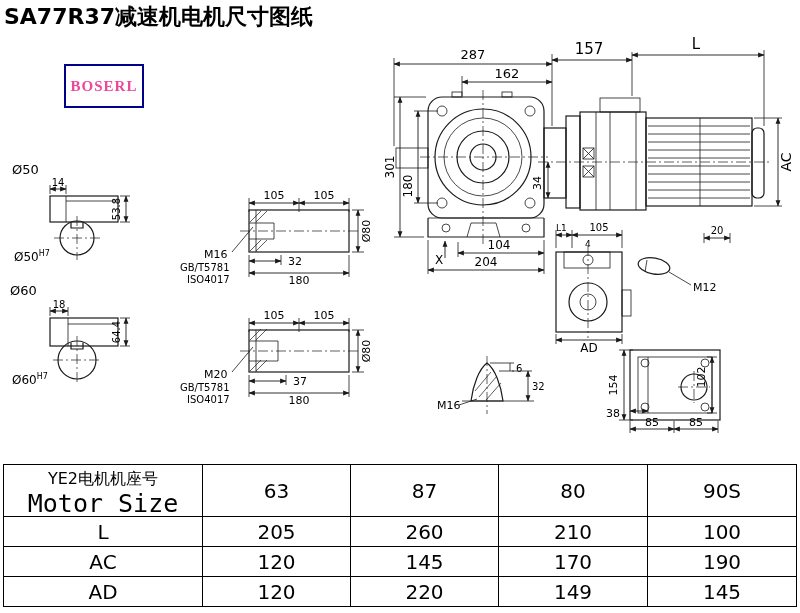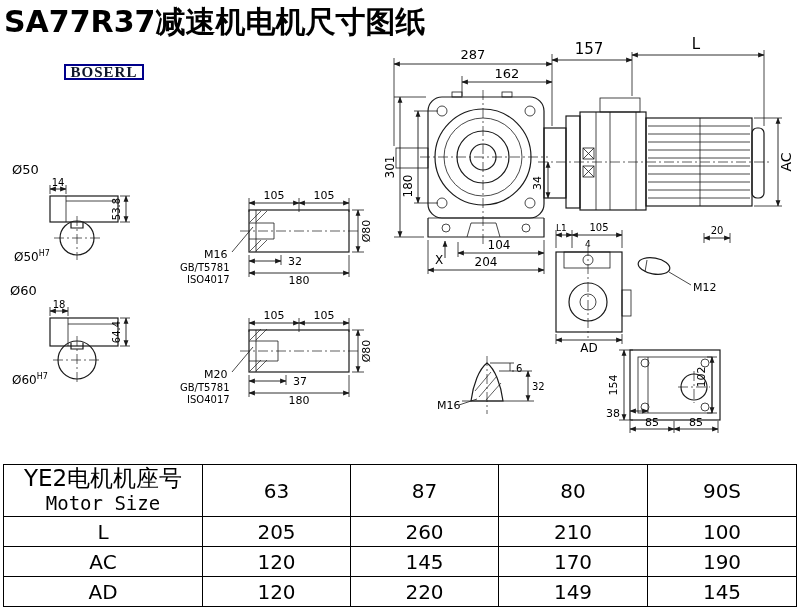--- a/index.html
+++ b/index.html
@@ -1,42 +1,42 @@
 <!DOCTYPE html>
 <html><head>
 <meta charset="utf-8">
 <style>
   *{margin:0;padding:0;box-sizing:border-box}
   html,body{width:800px;height:613px;background:#fff;overflow:hidden}
   .page{position:relative;width:800px;height:613px;background:#fff;font-family:"DejaVu Sans",sans-serif}
-  .title{position:absolute;left:4px;top:2px;font-size:30px;font-weight:700;color:#000;white-space:nowrap}
-  .logo{position:absolute;left:64px;top:64px;width:80px;height:16px;border:2px solid #00008b;
-        color:#0f172a;display:flex;align-items:center;justify-content:center;
+  .title{position:absolute;left:4px;top:2px;font-size:22px;font-weight:700;color:#000;white-space:nowrap}
+  .logo{position:absolute;left:64px;top:64px;width:80px;height:44px;border:2px solid #00008b;
+        color:#ec4899;display:flex;align-items:center;justify-content:center;
         font-family:"Liberation Serif",serif;font-weight:700;font-size:15px;letter-spacing:1px}
   svg.drawing{position:absolute;left:0;top:0}
   
   .ln{stroke:#1a1a1a;stroke-width:1.2;fill:none}
   .thin{stroke:#1a1a1a;stroke-width:.8;fill:none}
   .ext{stroke:#1a1a1a;stroke-width:.8;fill:none}
   .dim{stroke:#1a1a1a;stroke-width:.9;fill:none;marker-start:url(#as);marker-end:url(#ae)}
   .arr{stroke:#1a1a1a;stroke-width:.9;fill:none;marker-end:url(#ae)}
   .cl{stroke:#1a1a1a;stroke-width:.7;fill:none;stroke-dasharray:10 3 2 3}
   .hat{stroke:#1a1a1a;stroke-width:.7;fill:none}
   svg text{fill:#000;font-family:"DejaVu Sans",sans-serif}
   .t9{font-size:9px}.t10{font-size:10px}.t11{font-size:11px}.t12{font-size:12px}
   .t13{font-size:13px}.t14{font-size:14px}.t15{font-size:15px}
   .mid{text-anchor:middle}
   .sup{font-size:8px}
   
   table.dims{position:absolute;left:3px;top:464px;width:793px;border-collapse:collapse;table-layout:fixed}
   table.dims td{border:1px solid #000;text-align:center;vertical-align:middle;font-size:20px;color:#000;padding:0}
   tr.hdr td{height:52px}
   tr.row td{height:30px}
-  .cn{font-size:23px;line-height:25px}
-  .en{font-family:"DejaVu Sans Mono",monospace;font-size:19px;line-height:25px}
+  .cn{font-size:16px;line-height:25px}
+  .en{font-family:"DejaVu Sans Mono",monospace;font-size:25px;line-height:25px}
 </style>
 </head>
 <body>
 
 <div class="page">
 
   <div class="title">SA77R37减速机电机尺寸图纸</div>
   <div class="logo">
     <span>BOSERL</span>
   </div>

